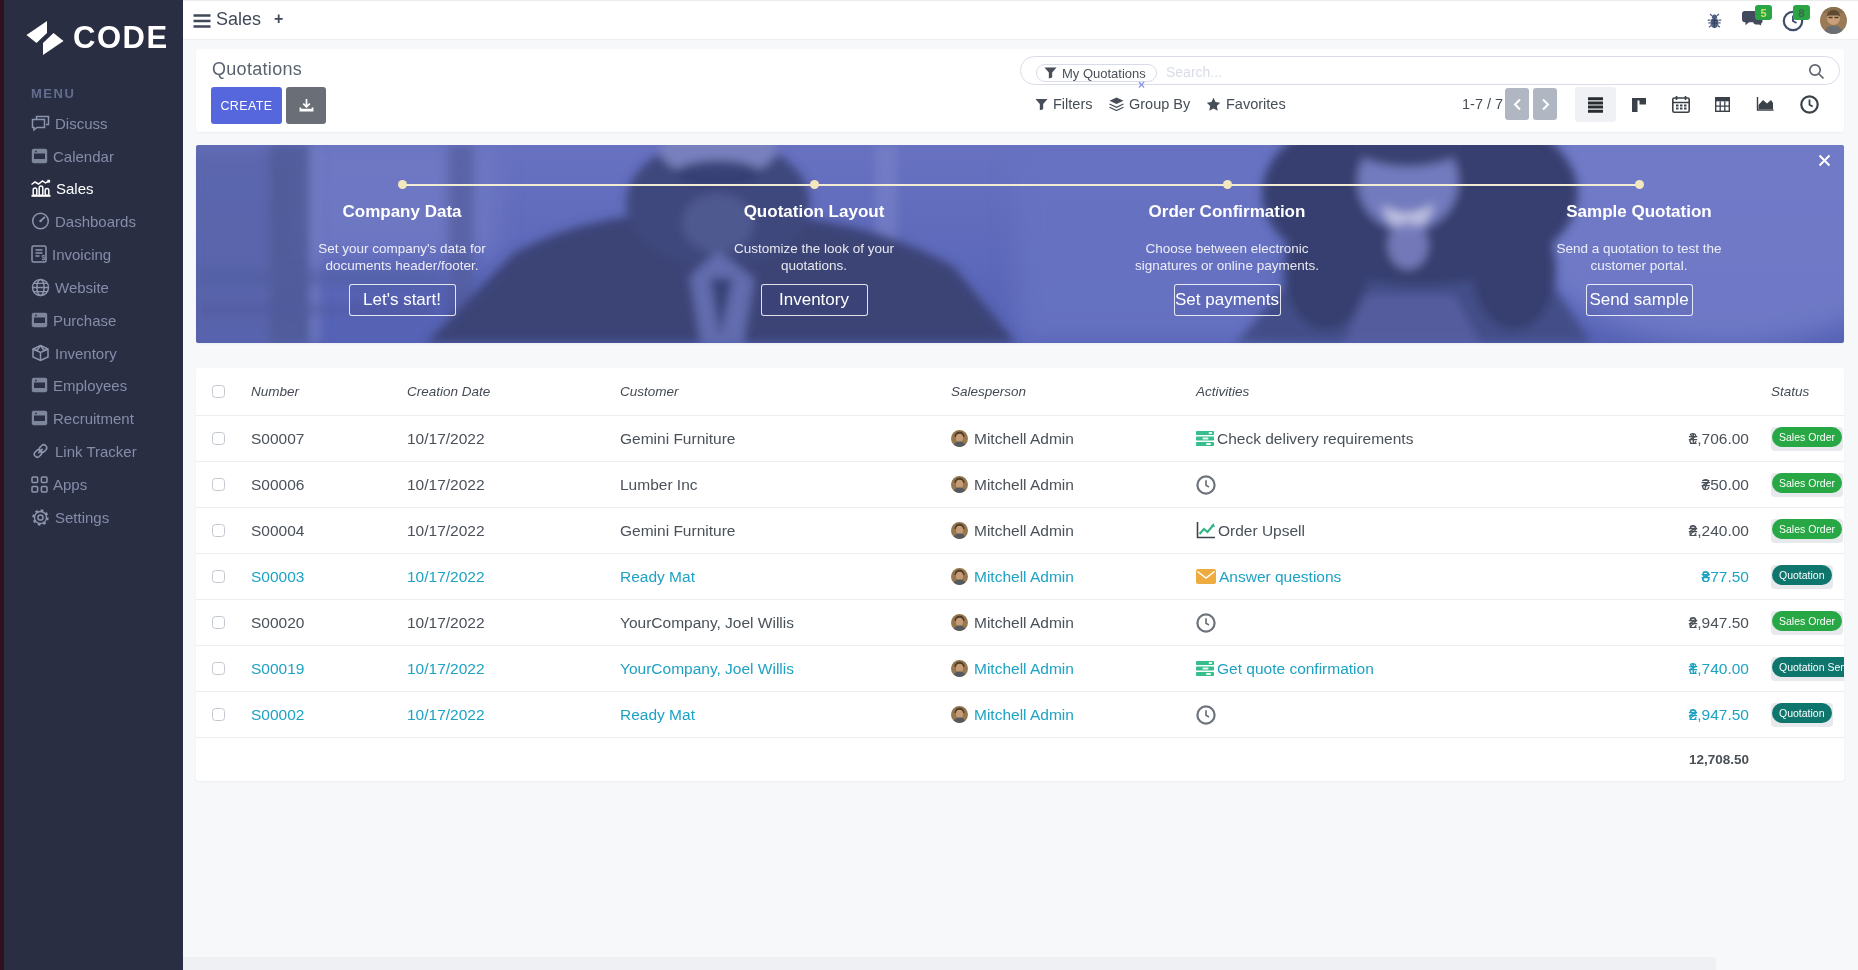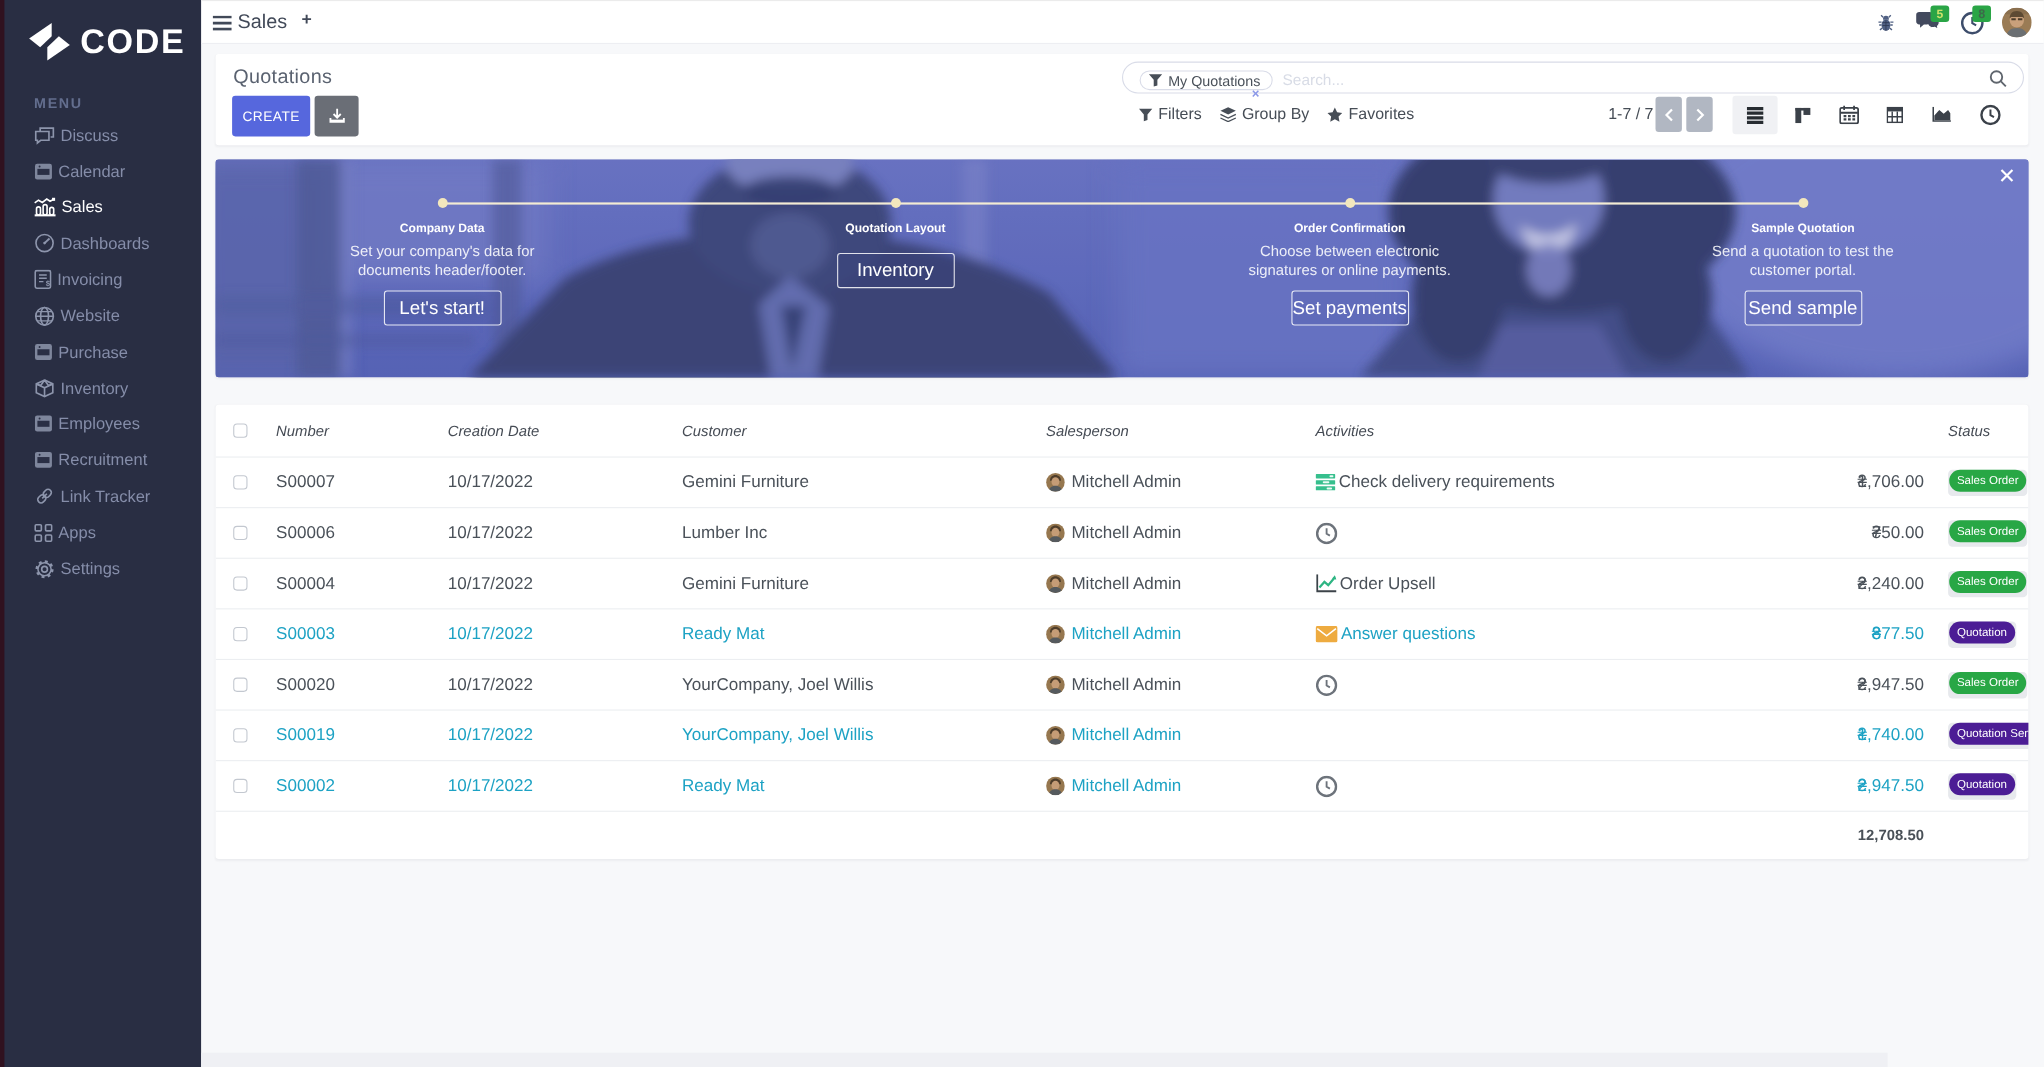--- a/index.html
+++ b/index.html
@@ -47,40 +47,40 @@
 #pprev { left:1309px; } #pnext { left:1337px; }
 .vicon { position:absolute; top:38px; width:41px; height:35px; display:flex; align-items:center; justify-content:center; }
 .vicon.active { background:#f0f1f4; border-radius:3px; }
 
 
 #banner { top:105px; height:198px; overflow:hidden; background:#5f6cbe; }
 #bannersvg { position:absolute; left:0; top:0; }
 .tl-line { position:absolute; top:39px; left:206px; width:1237px; height:2px; background:#f3ecd4; }
 .tl-dot { position:absolute; top:35px; width:9px; height:9px; border-radius:50%; background:#f3e7bd; }
 .step { position:absolute; top:57px; width:300px; text-align:center; color:#fff; }
-.step h3 { font-size:11px; font-weight:bold; margin-bottom:6px; }
+.step h3 { font-size:17px; font-weight:bold; margin-bottom:18px; }
 .step p { font-size:13.5px; line-height:17px; color:rgba(255,255,255,0.88); }
 .step .sbtn { display:inline-block; margin-top:10px; padding:5px 0; min-width:107px; border:1px solid rgba(255,255,255,0.85); border-radius:3px; font-size:17px; background:rgba(46,58,126,0.10); }
 #bclose { position:absolute; right:13px; top:8px; }
 
 
 #tpanel { overflow:hidden; top:328px; height:413px; font-size:15.5px; color:#4a5159; }
 .trow { position:absolute; left:0; width:100%; height:46px; border-top:1px solid #eceef1; }
 .thead { height:47px; border-top:none; color:#454b54; font-size:13.5px;font-style:italic; }
 .cell { position:absolute; top:0; height:100%; display:flex; align-items:center; }
 .c-cb { left:16px; } .c-num { left:55px; } .c-date { left:211px; } .c-cust { left:424px; }
 .c-sales { left:755px; } .c-act { left:1000px; } .c-tot { left:1390px; width:163px; justify-content:flex-end; } .c-stat { left:1575px; }
 .cb { width:13px; height:13px; border:1px solid #c3c8d0; border-radius:3.5px; background:#fff; }
 .bluerow { color:#1da2c4; }
 .avatar { margin-right:6px; }
 .actic { margin-right:3px; }
 .cur { display:inline-block; width:0; overflow:visible; }
 .badge { height:20px; border-radius:10px; padding:0 7px; display:flex; align-items:center; font-size:10.5px; color:#fff; white-space:nowrap; }
 .bwrap { display:inline-block; background:#e7e9ed; border-radius:4px; padding:0 1px 4px 1px; }
-.bgreen { background:#28a745; } .bcyan { background:#4c1d95; }
+.bgreen { background:#28a745; } .bcyan { background:#0f766e; }
 .totrow { height:43px; font-weight:bold; font-size:13.5px; color:#495057; }
 </style>
 </head>
 <body>
 <div id="sidebar">
   <div id="logo">
     <svg width="38" height="36" viewBox="0 0 38 36">
       <polygon points="21,1 21,13 10.5,23 0.5,15" fill="#fff"></polygon>
       <polygon points="17,35 17,23 27.5,13 37.5,21" fill="#fff"></polygon>
     </svg>
@@ -374,21 +374,21 @@
   <path d="M1148 198 L1168 150 L1258 150 L1284 198 Z" fill="#565e9d" opacity="0.9"></path>
 </g>
 <rect width="1648" height="198" fill="#5964b8" opacity="0.12"></rect>
 </svg>
     <div class="tl-line"></div>
     <div class="tl-dot" style="left:202px"></div>
     <div class="tl-dot" style="left:614px"></div>
     <div class="tl-dot" style="left:1027px"></div>
     <div class="tl-dot" style="left:1439px"></div>
     <div class="step" style="left:56px"><h3>Company Data</h3><p>Set your company's data for<br>documents header/footer.</p><div class="sbtn">Let's start!</div></div>
-    <div class="step" style="left:468px"><h3>Quotation Layout</h3><div class="sbtn">Inventory</div></div>
+    <div class="step" style="left:468px"><h3>Quotation Layout</h3><p>Customize the look of your<br>quotations.</p><div class="sbtn">Inventory</div></div>
     <div class="step" style="left:881px"><h3>Order Confirmation</h3><p>Choose between electronic<br>signatures or online payments.</p><div class="sbtn">Set payments</div></div>
     <div class="step" style="left:1293px"><h3>Sample Quotation</h3><p>Send a quotation to test the<br>customer portal.</p><div class="sbtn">Send sample</div></div>
     <div id="bclose"><svg width="13" height="13" viewBox="0 0 13 13">
           <path d="M1.5 1.5l10 10M11.5 1.5l-10 10" stroke="#fff" stroke-width="2"></path>
         </svg></div>
   </div>
 
   <div class="panel" id="tpanel">
     <div class="trow thead" style="top:0">
   <div class="cell c-cb">
@@ -578,20 +578,28 @@
                 <circle cx="8.5" cy="8.5" r="8.5"></circle>
               </clipPath>
             </defs>
             <g clip-path="url(#avr)">
               <rect width="17" height="17" fill="#96774f"></rect>
               <path d="M3.5 7c0-3.2 2.1-5.2 5-5.2s5 2 5 5.2z" fill="#4e3d2a"></path>
               <ellipse cx="8.5" cy="8" rx="3.6" ry="4.2" fill="#c59c76"></ellipse>
               <path d="M2.5 17c0-3.4 2.6-5.4 6-5.4s6 2 6 5.4z" fill="#555a5e"></path>
             </g>
           </svg>Mitchell Admin</div>
+  <div class="cell c-act"><svg class="actic" width="18" height="15" viewBox="0 0 18 15">
+            <rect x="0" y="0" width="18" height="4" rx="0.8" fill="#36bf8d"></rect>
+            <rect x="12.6" y="1.1" width="3.6" height="1.8" rx="0.9" fill="#eafaf4"></rect>
+            <rect x="0" y="5.5" width="18" height="4" rx="0.8" fill="#36bf8d"></rect>
+            <rect x="6.5" y="6.6" width="6" height="1.8" rx="0.9" fill="#eafaf4"></rect>
+            <rect x="0" y="11" width="18" height="4" rx="0.8" fill="#36bf8d"></rect>
+            <rect x="10" y="12.1" width="5" height="1.8" rx="0.9" fill="#eafaf4"></rect>
+          </svg>Get quote confirmation</div>
   <div class="cell c-tot"><span class="cur">₴</span>1,740.00</div>
   <div class="cell c-stat">
           <span class="bwrap">
             <span class="badge bcyan">Quotation Sent</span>
           </span>
         </div>
       </div>
 <div class="trow bluerow" style="top:323px">
   <div class="cell c-cb">
           <div class="cb"></div>

